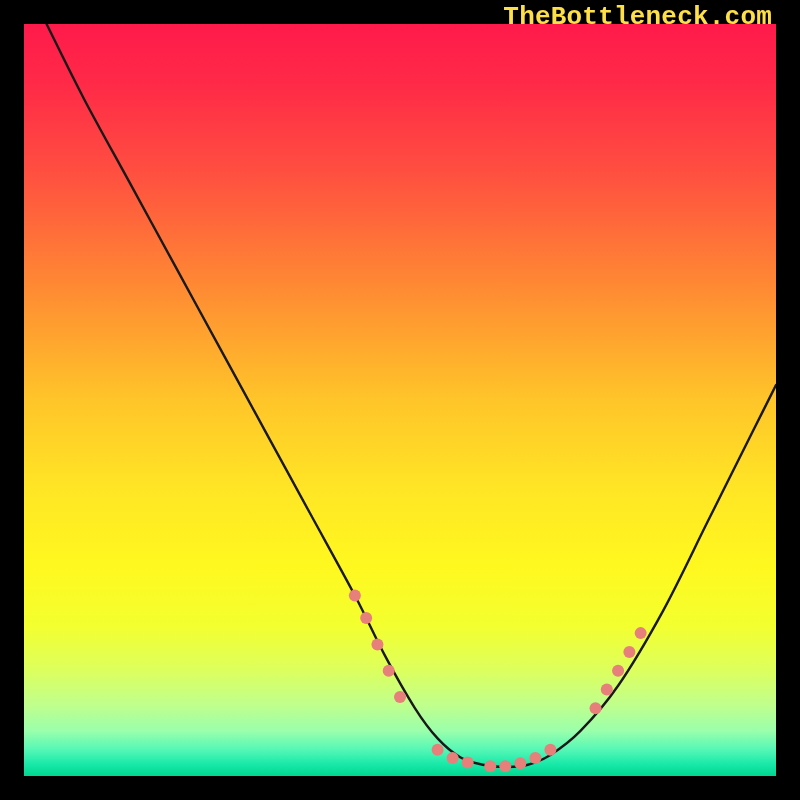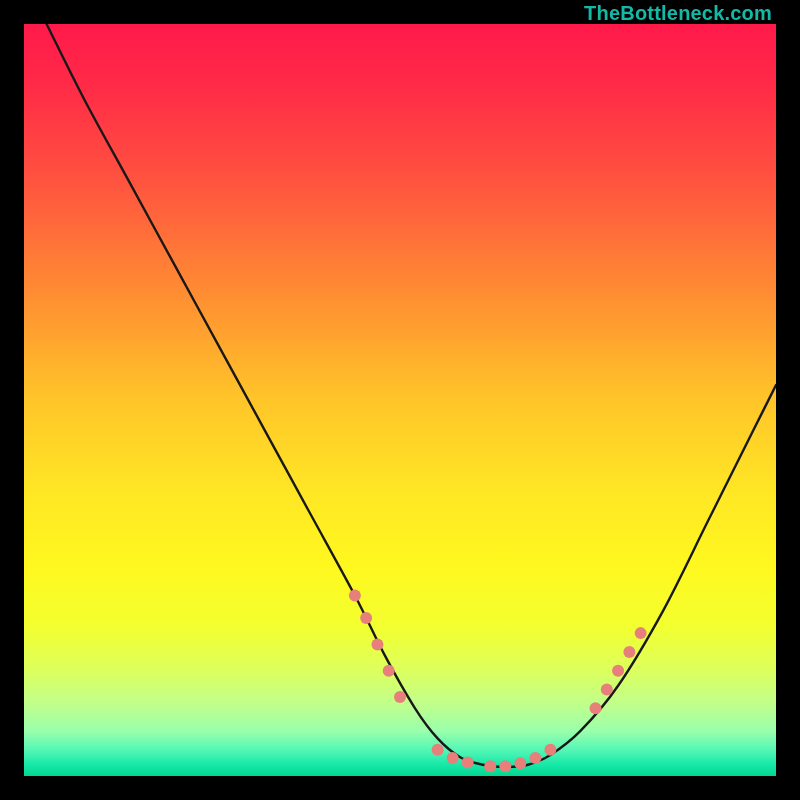--- a/index.html
+++ b/index.html
@@ -22,24 +22,24 @@
     position: absolute;
     left: 0;
     top: 0;
     width: 752px;
     height: 752px;
   }
   .watermark {
     position: absolute;
     top: 2px;
     right: 28px;
-    font-family: Liberation Sans, sans-serif;
-    font-size: 20px;
+    font-family: Liberation Mono, monospace;
+    font-size: 26px;
     font-weight: 600;
-    color: #14b8a6;
+    color: #fde047;
     letter-spacing: 0.2px;
   }
   svg { display: block; }
 </style>
 </head>
 <body>
 
 <div class="frame">
   <svg class="plot-area" width="752" height="752" viewBox="0 0 752 752" preserveAspectRatio="none">
     <defs>

